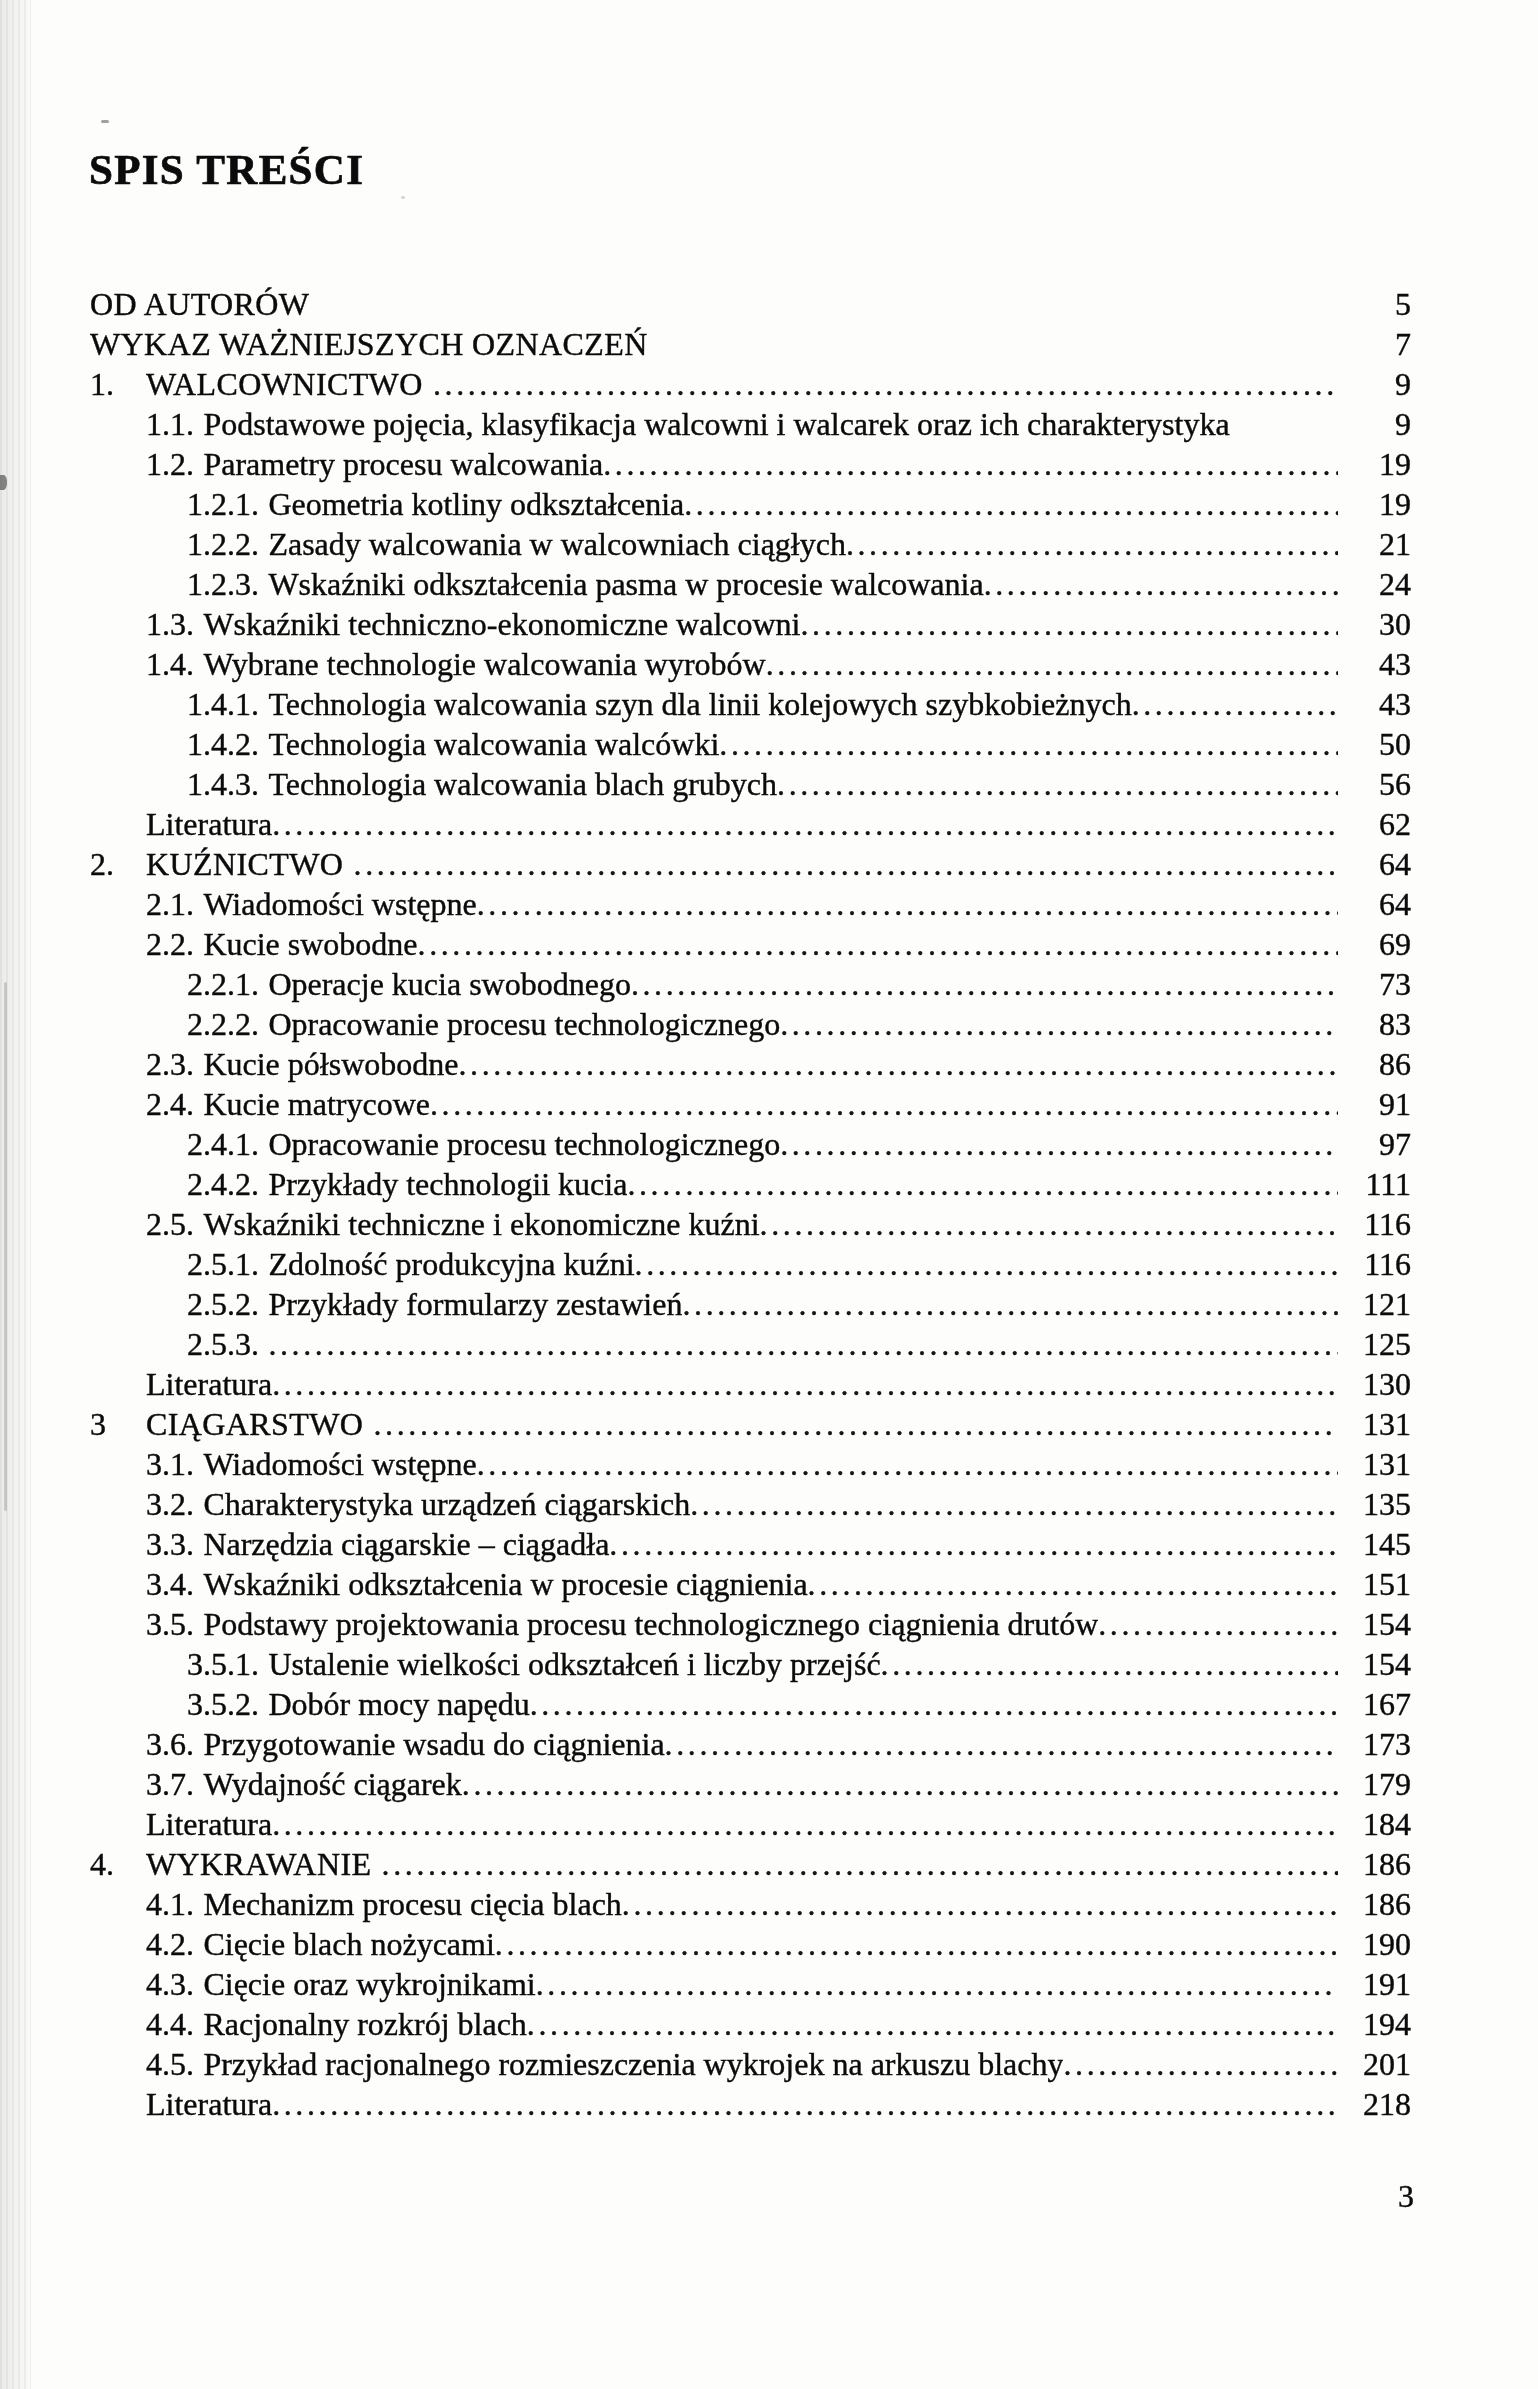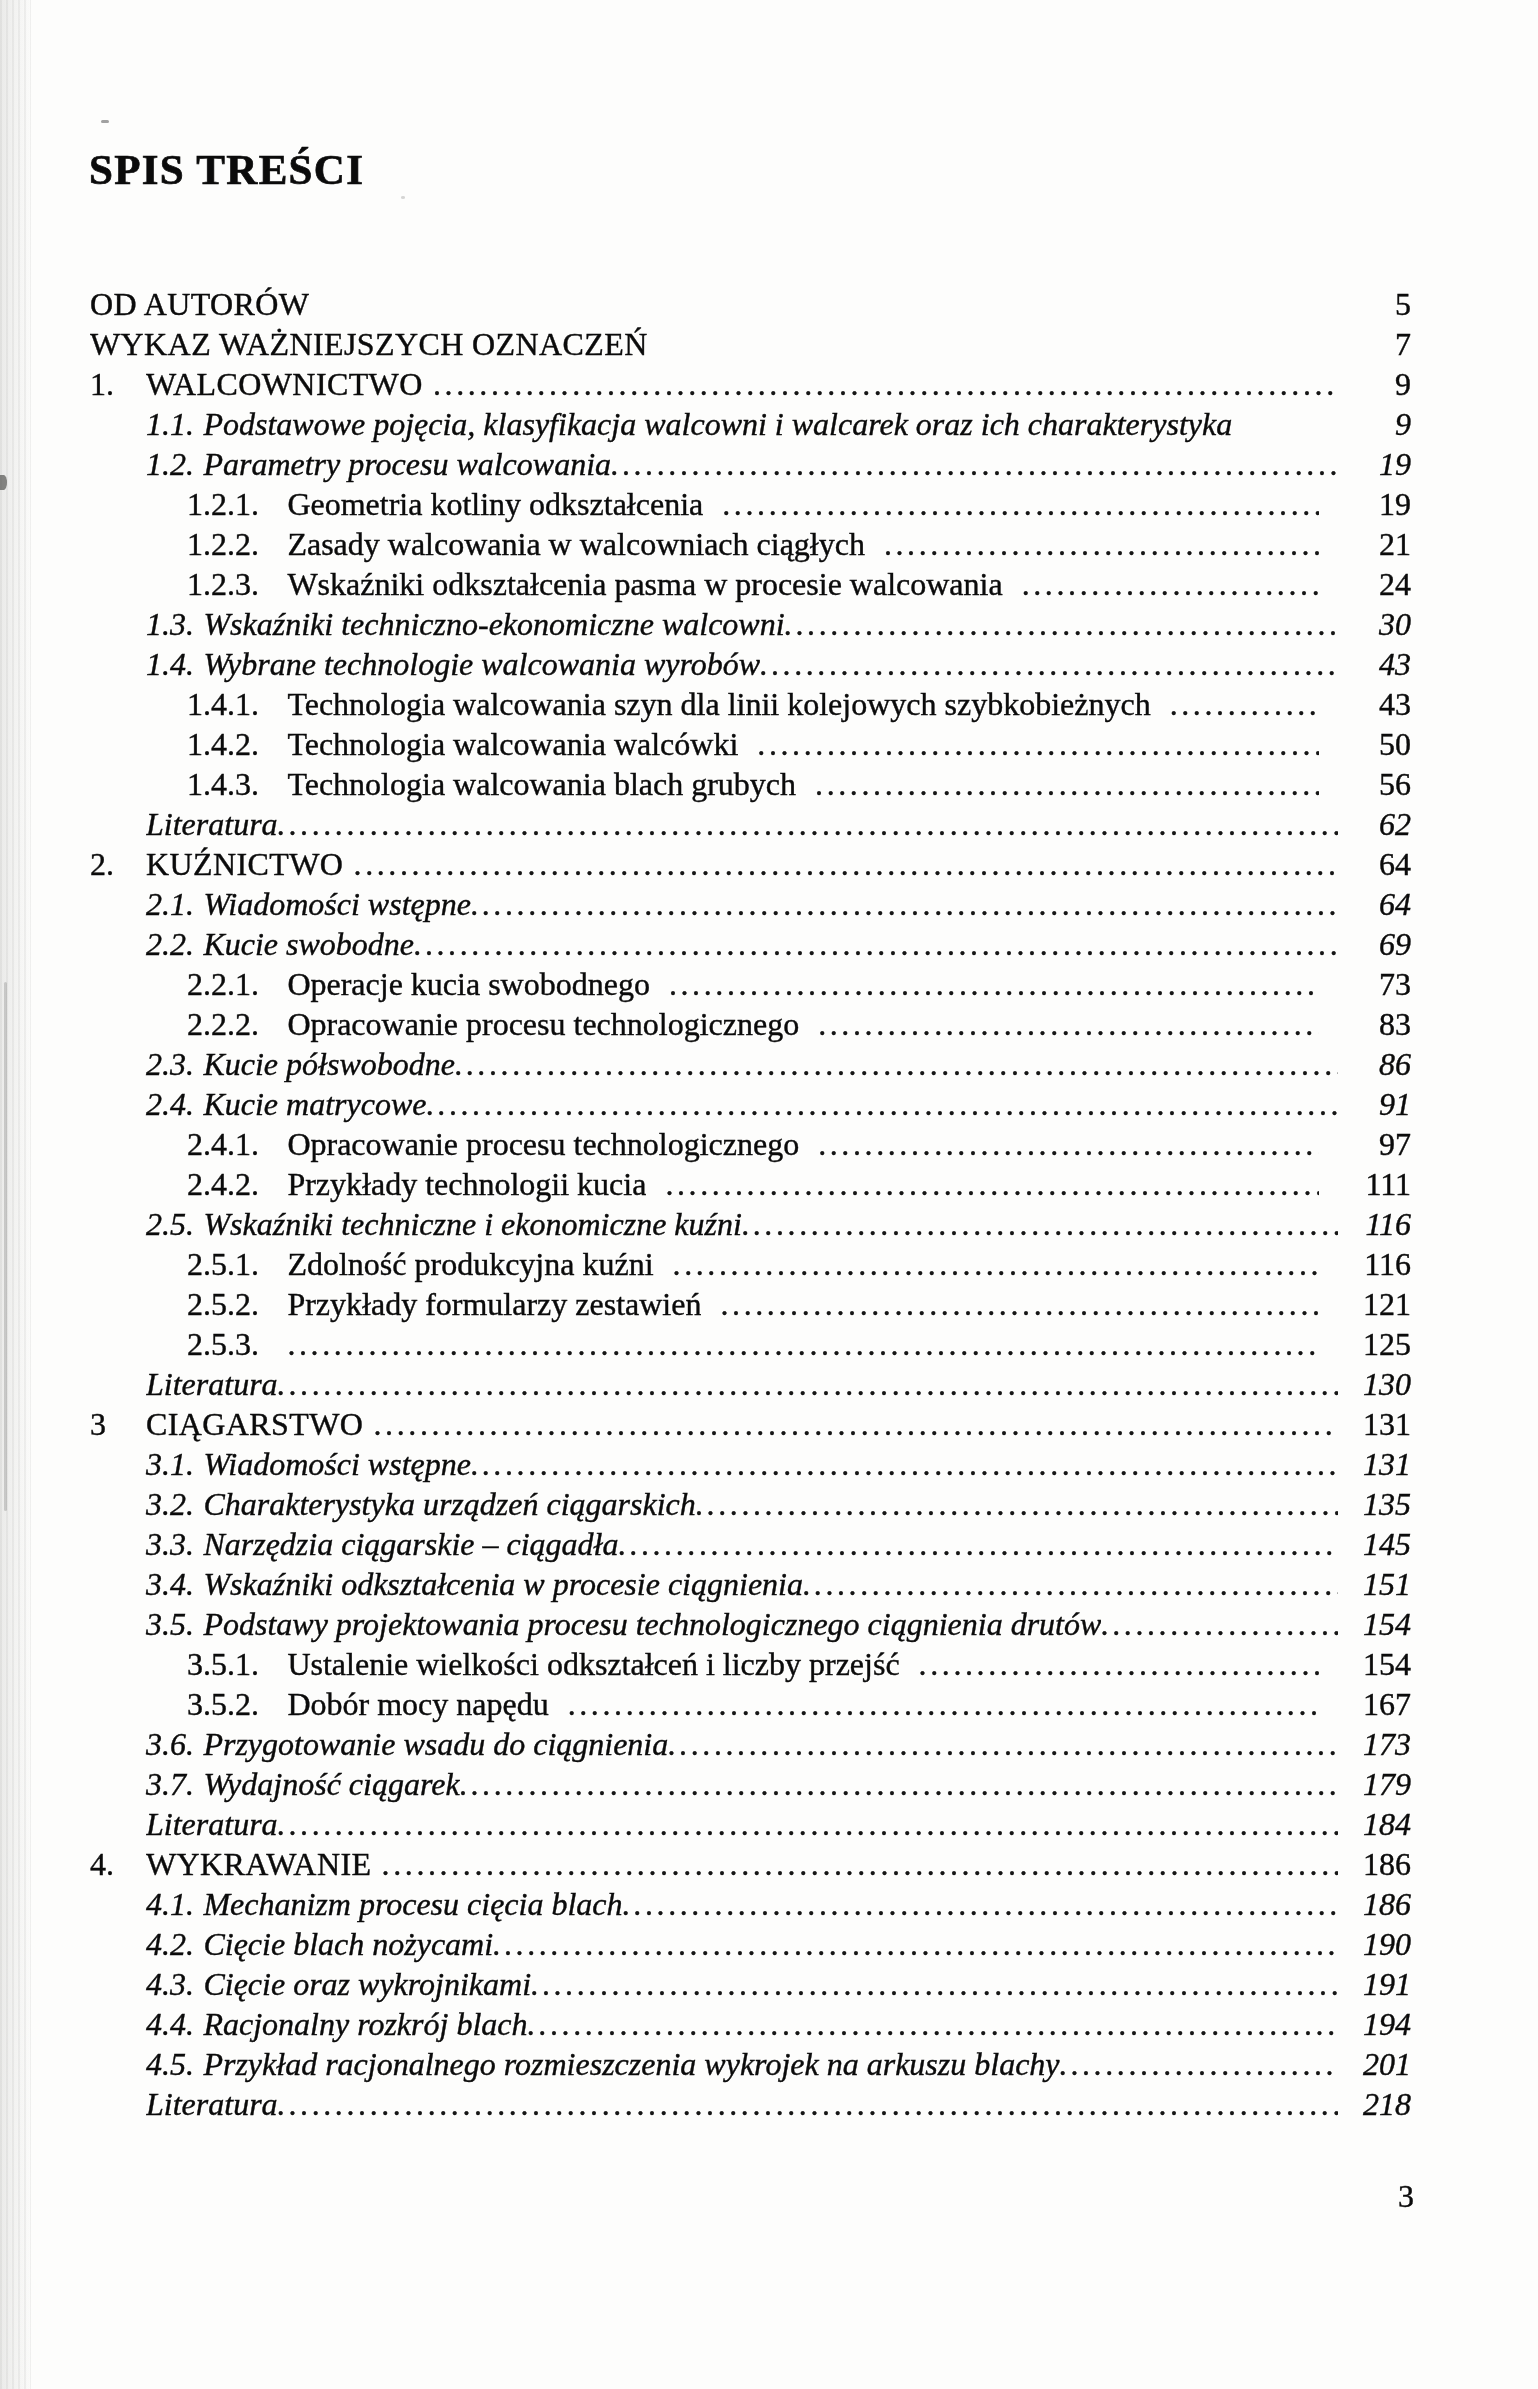--- a/index.html
+++ b/index.html
@@ -38,22 +38,22 @@
     white-space:nowrap;
   }
   .toc{
     position:absolute;left:90px;top:284px;width:1321px;
   }
   .row{
     display:flex;align-items:baseline;
     height:40px;line-height:40px;
     font-size:32px;white-space:nowrap;
   }
-  .row.lvl1{padding-left:56px;font-style:italic;}
-  .row.lvl2{padding-left:97px;gap:19px;}
+  .row.lvl1{padding-left:56px;}
+  .row.lvl2{padding-left:97px;}
   .num{flex:0 0 auto;}
   .lvl0 .num{display:inline-block;width:56px;}
   .lvl1 .num,.lvl2 .num{margin-right:9.4px;}
   .title{flex:0 1 auto;overflow:hidden;}
   .row.caps .title{margin-right:10.2px;letter-spacing:0.4px;}
   .dots{
     flex:1 1 0;overflow:hidden;white-space:nowrap;
     letter-spacing:3.6px;color:#161616;
   }
   .pg{flex:0 0 auto;width:73px;text-align:right;}

